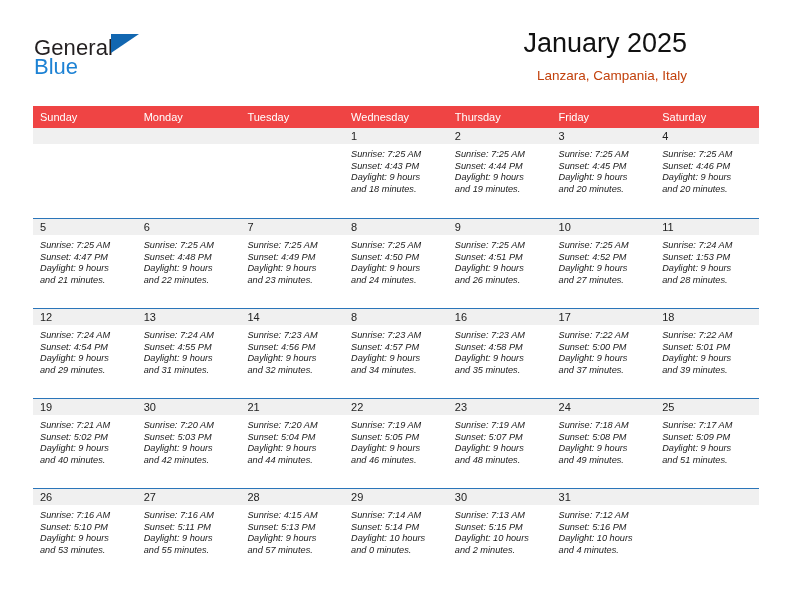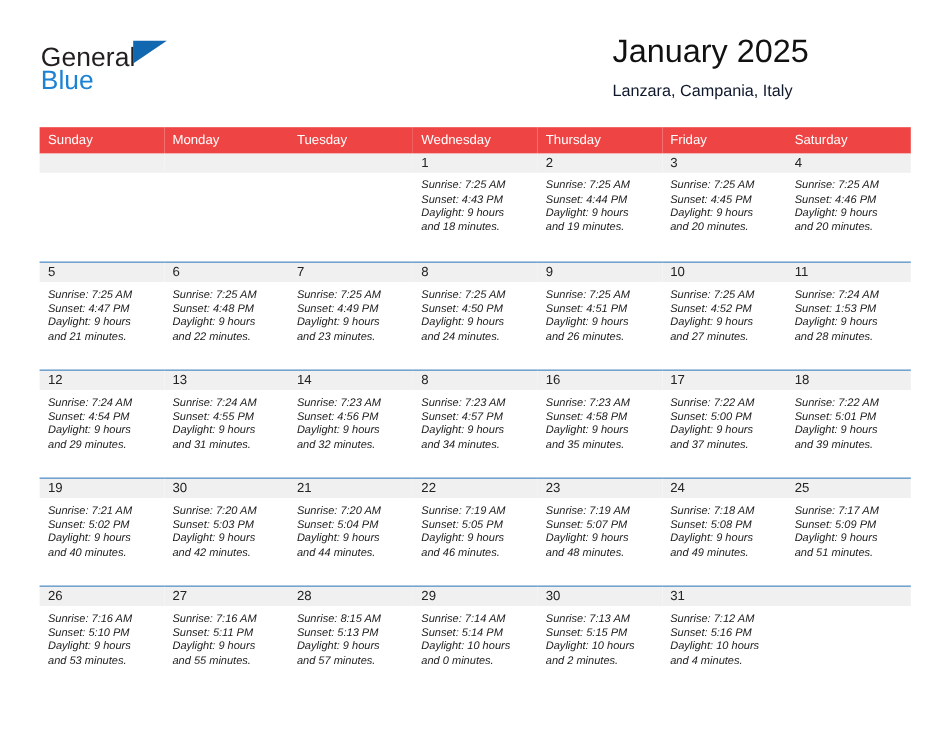--- a/index.html
+++ b/index.html
@@ -59,33 +59,34 @@
   }
   .brand-blue {
     display: block;
     margin-top: -6px;
     font-size: 22px;
     color: #1d82d4;
     font-family: "Liberation Sans", sans-serif;
   }
   .title-block {
     position: absolute;
-    right: 16px;
+    right: 3px;
     top: 0;
+    text-align: right;
   }
   .cal-title {
     font-size: 27px;
     color: #111111;
     line-height: 34px;
     white-space: nowrap;
   }
   .cal-sub {
     margin-top: 7px;
     font-size: 13.5px;
-    color: #0f172a;
+    color: #c2410c;
     line-height: 17px;
     white-space: nowrap;
   }
 
   
   .cal {
     position: absolute;
     left: 33px;
     top: 106px;
     width: 726px;
@@ -493,21 +494,21 @@
                 <div>Sunset: 5:11 PM</div>
                 <div>Daylight: 9 hours</div>
                 <div>and 55 minutes.</div>
               </div>
             </div>
           </td>
           <td>
             <div class="daycell">
               <div class="daynum-band">28</div>
               <div class="info">
-                <div>Sunrise: 8:15 AM</div>
+                <div>Sunrise: 4:15 AM</div>
                 <div>Sunset: 5:13 PM</div>
                 <div>Daylight: 9 hours</div>
                 <div>and 57 minutes.</div>
               </div>
             </div>
           </td>
           <td>
             <div class="daycell">
               <div class="daynum-band">29</div>
               <div class="info">

